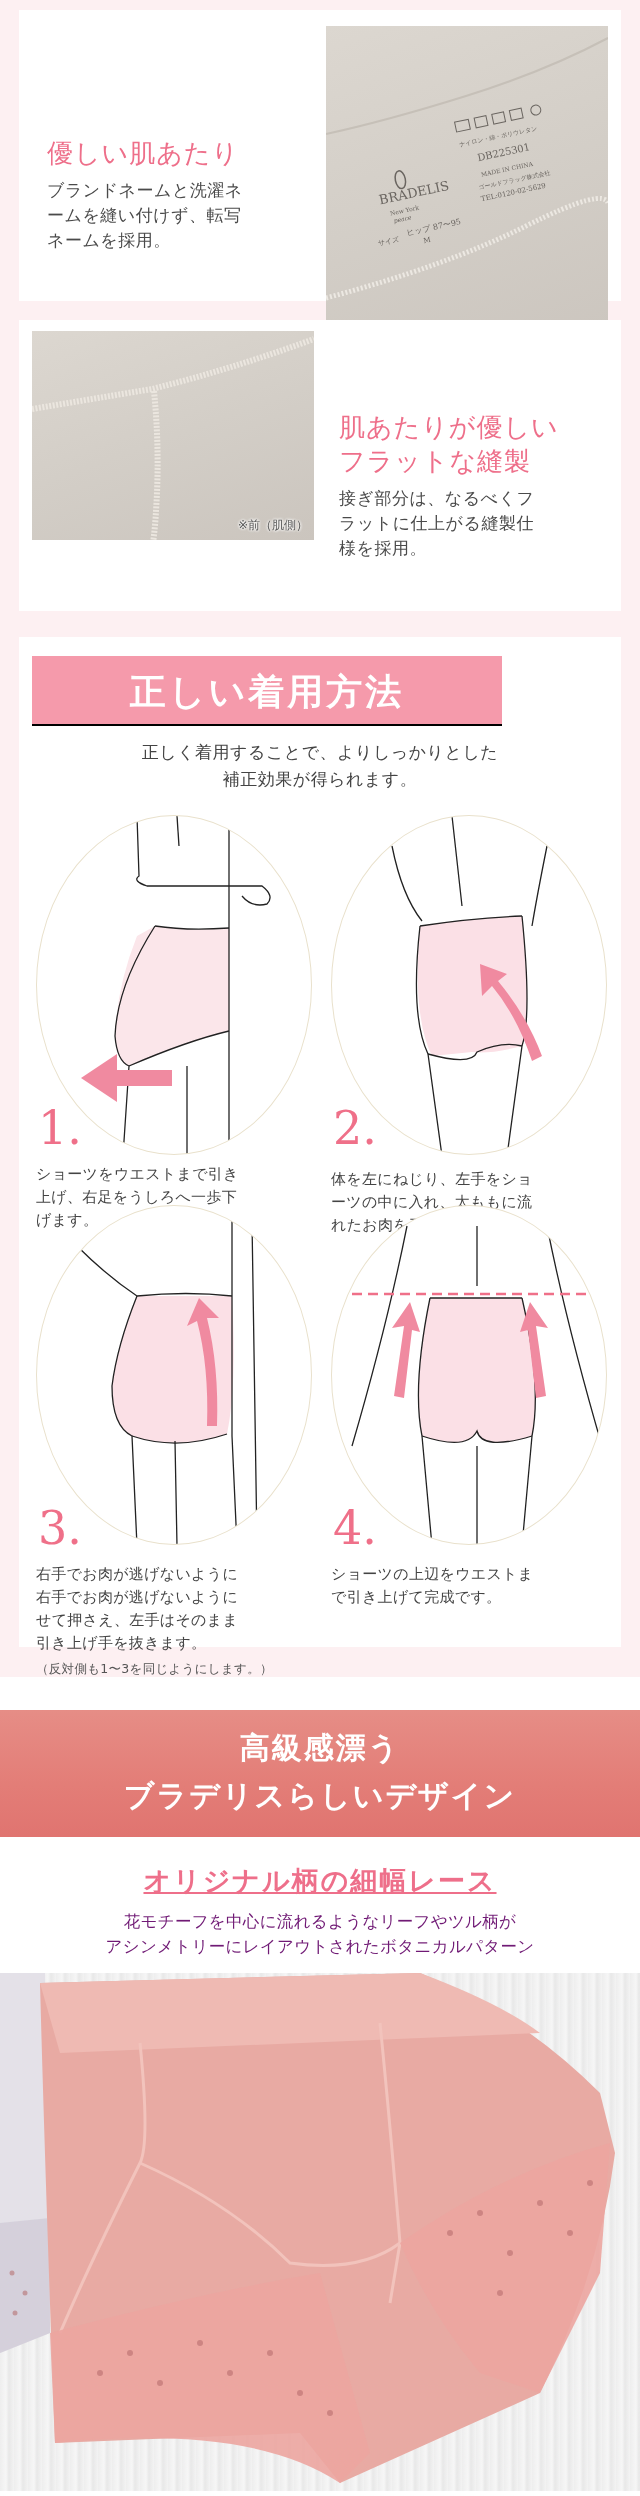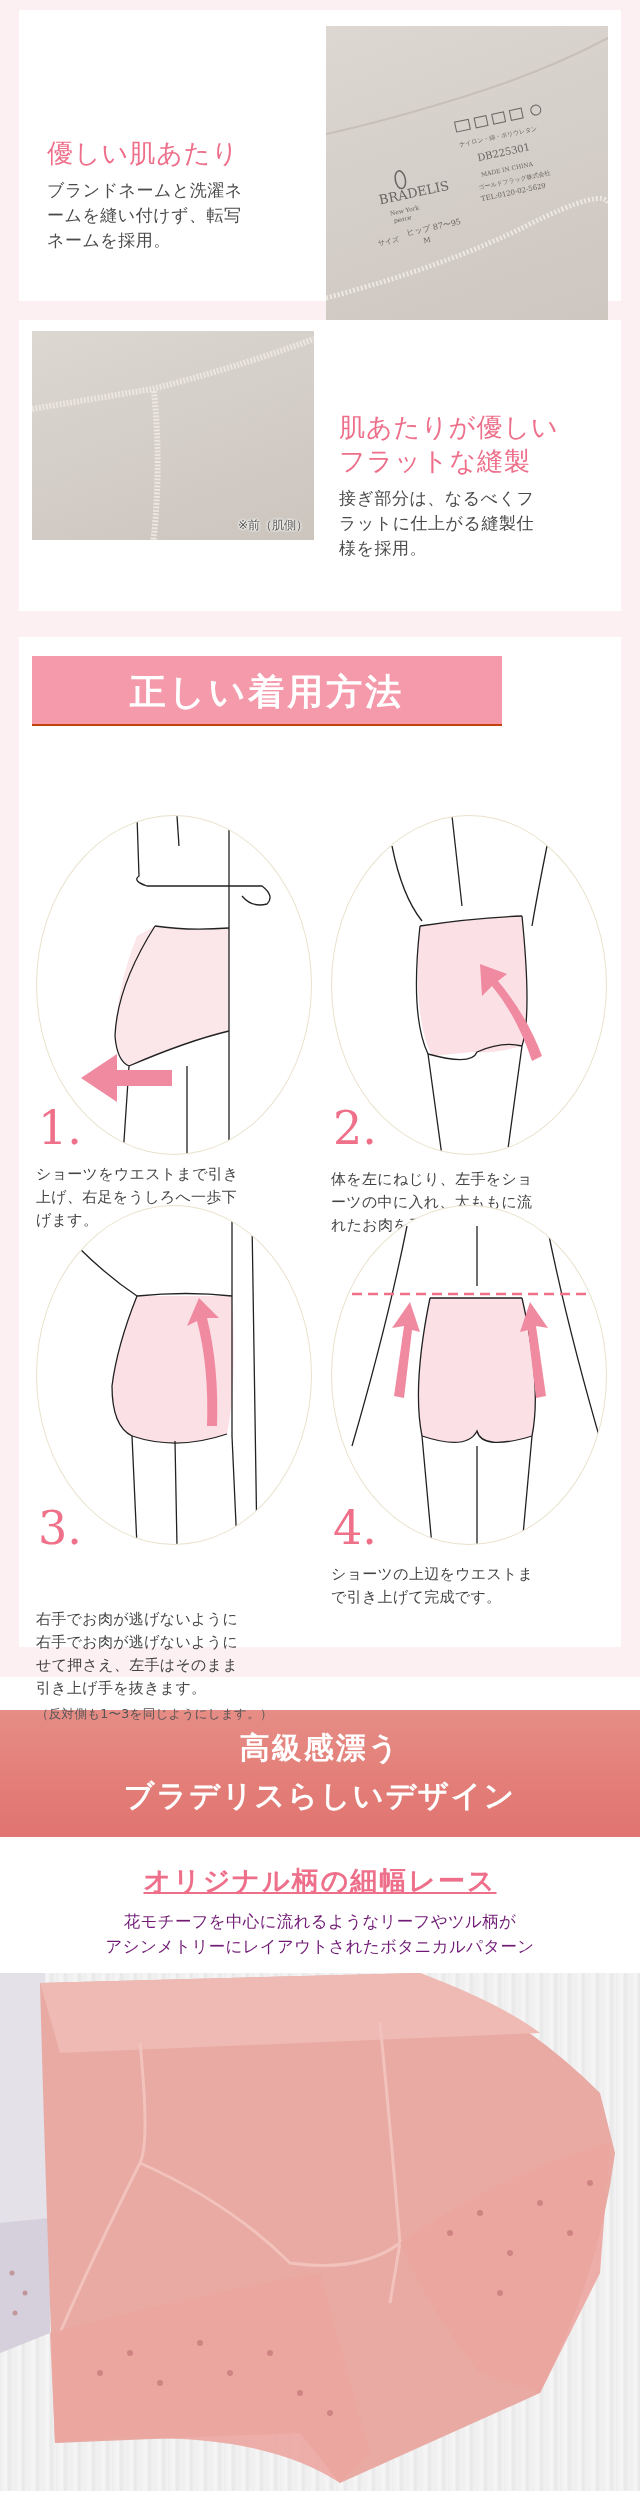--- a/index.html
+++ b/index.html
@@ -30,21 +30,21 @@
 
   
   .card-2 { height: 291px; margin-top: 19px; }
   .card-2 .photo { position: absolute; left: 13px; top: 11px; width: 282px; height: 209px; }
   .card-2 .copy { position: absolute; left: 320px; top: 90px; width: 260px; }
 
   
   .card-3 { margin-top: 26px; height: 1010px; }
   .banner {
     position: absolute; left: 13px; top: 19px; width: 470px; height: 70px;
-    background: #f59aab; border-bottom: 2px solid #c2410c;
+    background: #f59aab; border-bottom: 2px solid #000000;
     color: #fff; font-size: 36px; line-height: 70px; text-align: center; letter-spacing: 3px;
   }
   .intro { position: absolute; left: 0; top: 102px; width: 602px; text-align: center; font-size: 17px; line-height: 27px; color: #444; letter-spacing: 0.5px; }
 
   .step { position: absolute; width: 290px; }
   .step .circle {
     position: absolute; left: 0; top: 0; width: 276px; height: 340px;
     border-radius: 50%; border: 1.5px solid #e9e1cc; background: #fff; overflow: hidden;
   }
   .step .num { position: absolute; left: 2px; font-size: 46px; color: #ef7089; line-height: 1; }
@@ -127,20 +127,24 @@
       <p class="feature-text">
         <span>接ぎ部分は、なるべくフ</span><br>
         <span>ラットに仕上がる縫製仕</span><br>
         <span>様を採用。</span>
       </p>
     </div>
   </section>
 
   <section class="card card-3">
     <h2 class="banner serif">正しい着用方法</h2>
+    <p class="intro">
+      <span>正しく着用することで、よりしっかりとした</span><br>
+      <span>補正効果が得られます。</span>
+    </p>
 
     <div class="step" style="left:17px; top:178px;">
       <div class="circle">
         <svg width="276" height="340" viewBox="0 0 276 340">
           <path d="M100 120 Q 80 170 78 220 Q 80 245 92 250 Q 150 225 192 215 L 192 112 Q 150 115 118 110 Z" fill="#fbe6ea"></path>
           <path d="M100 0 L 102 60 Q 95 65 110 70 L 225 70 Q 238 80 230 88 Q 215 92 205 80" fill="none" stroke="#222" stroke-width="1.3"></path>
           <path d="M118 110 Q 80 170 78 220 Q 80 245 92 250 L 86 340" fill="none" stroke="#222" stroke-width="1.3"></path>
           <path d="M192 0 L 192 340" fill="none" stroke="#222" stroke-width="1.3"></path>
           <path d="M140 0 L 142 30" fill="none" stroke="#222" stroke-width="1.3"></path>
           <path d="M92 250 Q 150 225 192 215" fill="none" stroke="#222" stroke-width="1.3"></path>
@@ -182,21 +186,21 @@
         <svg width="276" height="340" viewBox="0 0 276 340">
           <path d="M100 90 Q 80 140 75 180 Q 75 220 95 230 Q 140 245 190 228 Q 200 180 195 90 Z" fill="#fbe0e6"></path>
           <path d="M40 40 Q 70 70 100 90 Q 150 85 195 90" fill="none" stroke="#222" stroke-width="1.3"></path>
           <path d="M100 90 Q 80 140 75 180 Q 75 220 95 230 L 100 340" fill="none" stroke="#222" stroke-width="1.3"></path>
           <path d="M195 10 L 195 230 L 200 340 M 215 15 L 220 340 M 140 340 L 138 235" fill="none" stroke="#222" stroke-width="1.3"></path>
           <path d="M95 230 Q 140 245 190 228" fill="none" stroke="#222" stroke-width="1.3"></path>
           <path d="M170 220 Q 172 160 160 115 L 150 120 L 162 92 L 182 112 L 170 112 Q 182 160 180 220 Z" fill="#f08aa0"></path>
         </svg>
       </div>
       <span class="num serif" style="top:300px;">3.</span>
-      <div class="desc" style="top:358px;margin-top:45px;">
+      <div class="desc" style="top:358px;">
         <span>右手でお肉が逃げないように</span><br>
         <span>右手でお肉が逃げないように</span><br>
         <span>せて押さえ、左手はそのまま</span><br>
         <span>引き上げ手を抜きます。</span>
         <p class="note">（反対側も1〜3を同じようにします。）</p>
       </div>
     </div>
 
     <div class="step" style="left:312px; top:568px;">
       <div class="circle">

